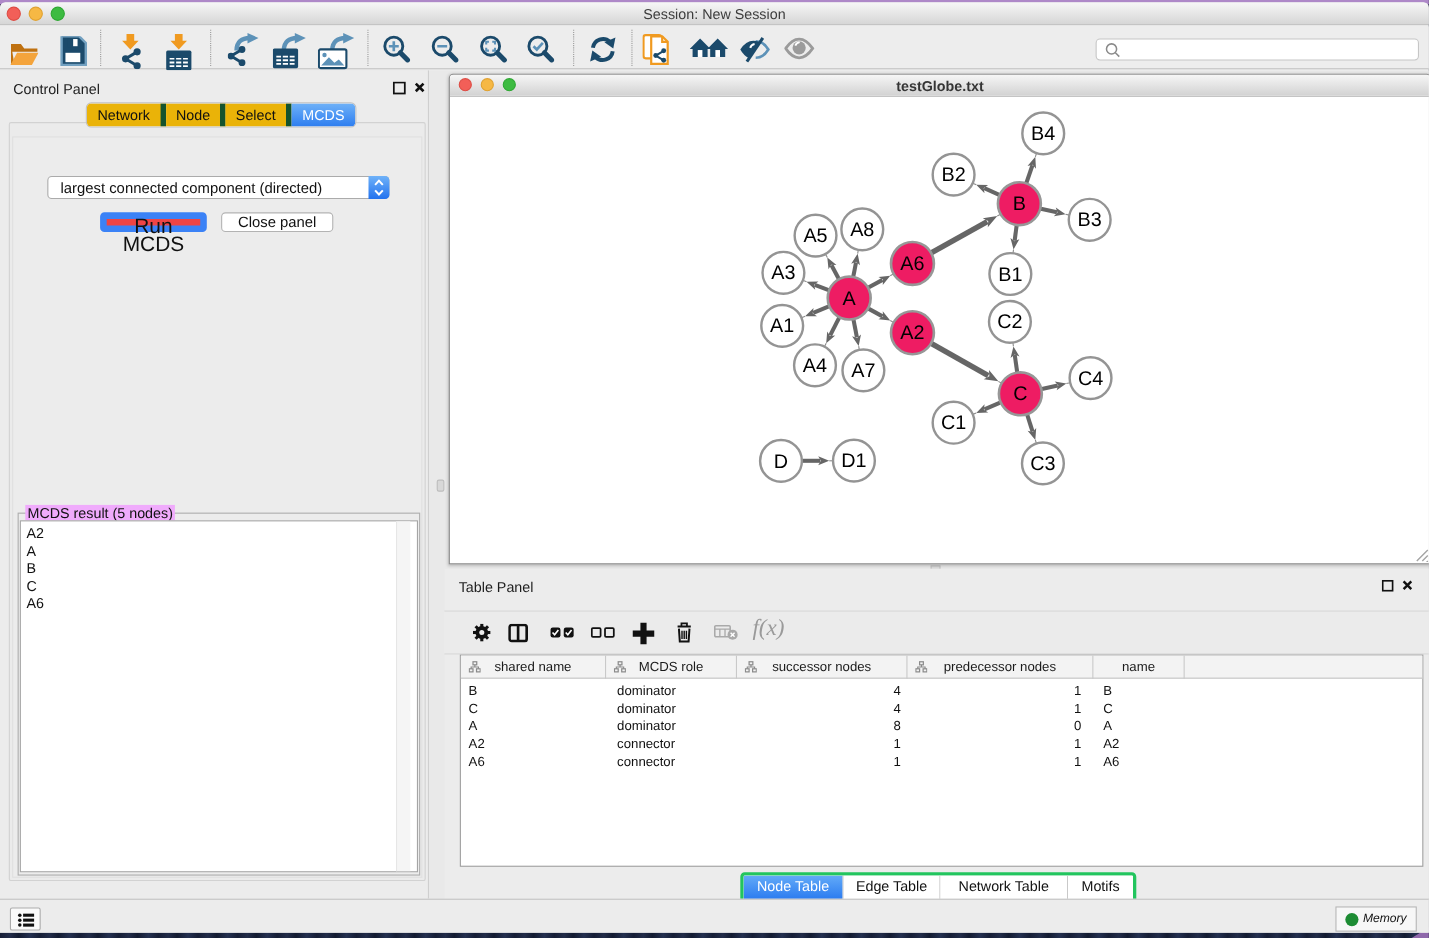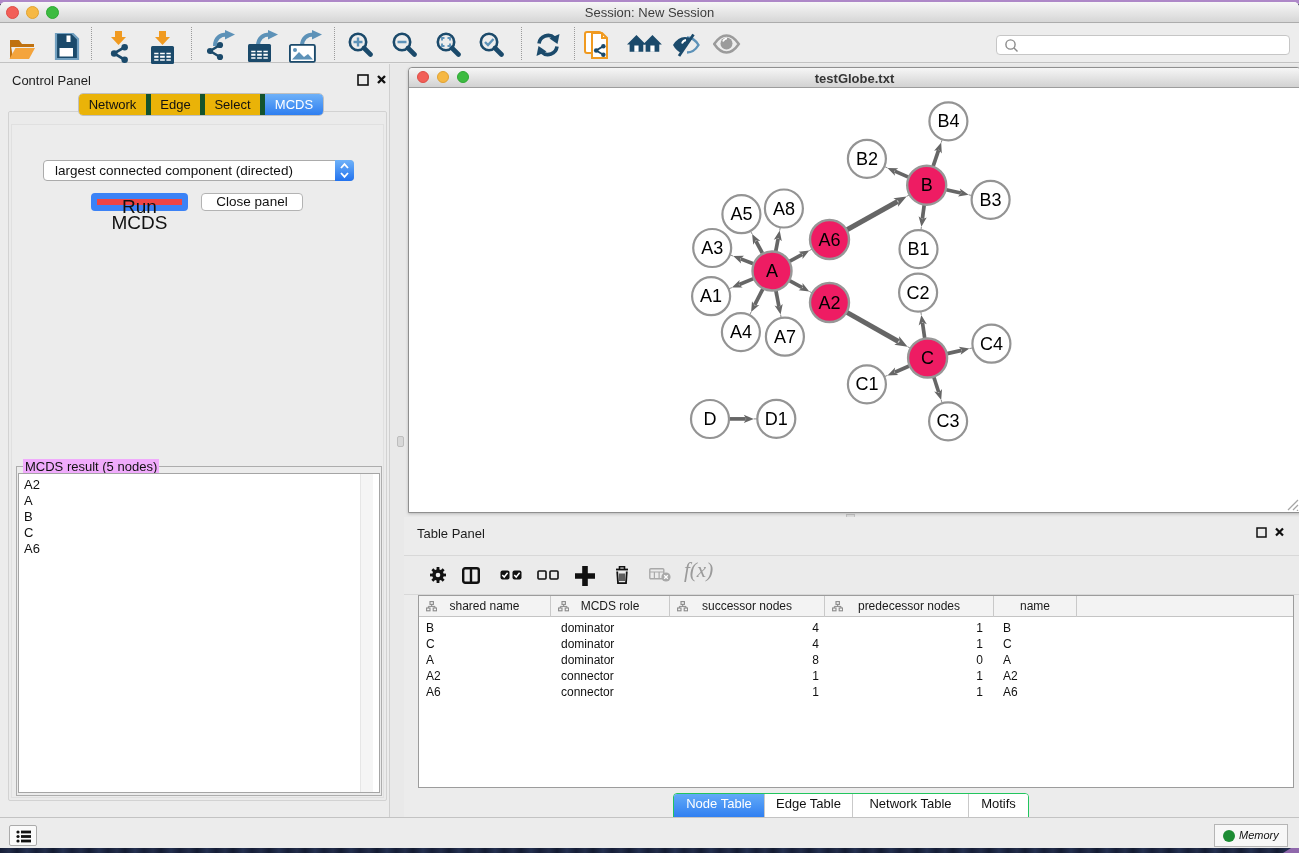--- a/index.html
+++ b/index.html
@@ -32,21 +32,21 @@
 #nw-titlebar .tl { position:absolute; top:3px; width:12px; height:12px; border-radius:50%; }
 #nw-title-text { position:absolute; top:3px; width:100%; text-align:center; font-size:13px; font-weight:bold; color:#353535; }
 
 #tpanel { position:absolute; left:404px; top:453px; width:895px; height:300px; background:#ececec; }
 #tp-title { position:absolute; left:13px; top:9px; font-size:13px; color:#1d1d1d; }
 #tp-toolbar { position:absolute; left:0px; top:38px; width:895px; height:40px; background:#ebebeb; border-top:1px solid #d8d8d8; border-bottom:1px solid #d8d8d8; }
 #ttable { position:absolute; left:14px; top:78px; width:876px; height:193px; background:#fff; border:1px solid #9c9c9c; }
 #thead { position:absolute; left:0; top:0; width:874px; height:21px; background:#f3f3f3; border-bottom:1px solid #c4c4c4; }
 .hcell { position:absolute; top:0; height:21px; border-right:1px solid #c9c9c9; font-size:12px; color:#1a1a1a; text-align:center; line-height:20px; }
 .trow { position:absolute; font-size:12px; color:#111; height:16px; line-height:16px; }
-#btabs { position:absolute; left:269px; top:276px; height:30px; display:flex; border:1px solid #22c55e; border-radius:4px; overflow:hidden; background:#fff; }
+#btabs { position:absolute; left:269px; top:276px; height:30px; display:flex; border:3px solid #22c55e; border-radius:4px; overflow:hidden; background:#fff; }
 .btab { font-size:13px; color:#111; text-align:center; line-height:19px; background:#fff; border-right:1px solid #c9c9c9; }
 .btab.sel { background:linear-gradient(#62aaf8,#2576ef); color:#fff; }
 
 #statusbar { position:absolute; left:0; top:815px; width:1299px; height:31px; background:#ececec; border-top:1px solid #c3c3c3; }
 #list-btn { position:absolute; left:9px; top:7px; width:28px; height:21px; background:#fafafa; border:1px solid #ababab; border-radius:2px; }
 #mem-btn { position:absolute; left:1214px; top:6px; width:74px; height:23px; background:#f7f7f7; border:1px solid #b5b5b5; font-size:11px; color:#111;font-style:italic; }
 #mem-btn .dot { position:absolute; left:8px; top:5px; width:12px; height:12px; border-radius:50%; background:#1d8c34; }
 #mem-btn .lbl { position:absolute; left:24px; top:4px; }
 
 #mcds-fs { position:absolute; left:16px; top:395px; width:368px; height:338px; }
@@ -222,21 +222,21 @@
       <div id="cp-title">Control Panel</div>
       <svg width="30" height="14" style="position:absolute;left:357px;top:10px;">
         <rect x="1" y="1" width="10" height="10" fill="none" stroke="#111" stroke-width="1.6"></rect>
         <path d="M21,2 L28,9 M28,2 L21,9" stroke="#111" stroke-width="2.4"></path>
       </svg>
       <div id="cp-group">
           <div id="cp-inner"></div>
         </div>
       <div id="tabs">
         <div class="tab" style="width:72px;">Network</div>
-        <div class="tab" style="width:54px;">Edge</div>
+        <div class="tab" style="width:54px;">Node</div>
         <div class="tab" style="width:60px;">Select</div>
         <div class="tab sel" style="width:58px;">MCDS</div>
       </div>
       <div id="cp-select" style="position:absolute;left:43px;top:96px;width:311px;height:21px;background:#fff;border:1px solid #ababab;border-radius:4px;">
         <div style="position:absolute;left:11px;top:2px;font-size:13.5px;color:#111;">largest connected component (directed)</div>
         <div style="position:absolute;right:-1px;top:-1px;width:19px;height:21px;background:linear-gradient(#6fb2f9,#2272ee);border-radius:0 4px 4px 0;">
           <svg width="19" height="21">
               <path d="M6,8 L9.5,4.2 L13,8" fill="none" stroke="#fff" stroke-width="1.8"></path>
               <path d="M6,13 L9.5,16.8 L13,13" fill="none" stroke="#fff" stroke-width="1.8"></path>
             </svg>

